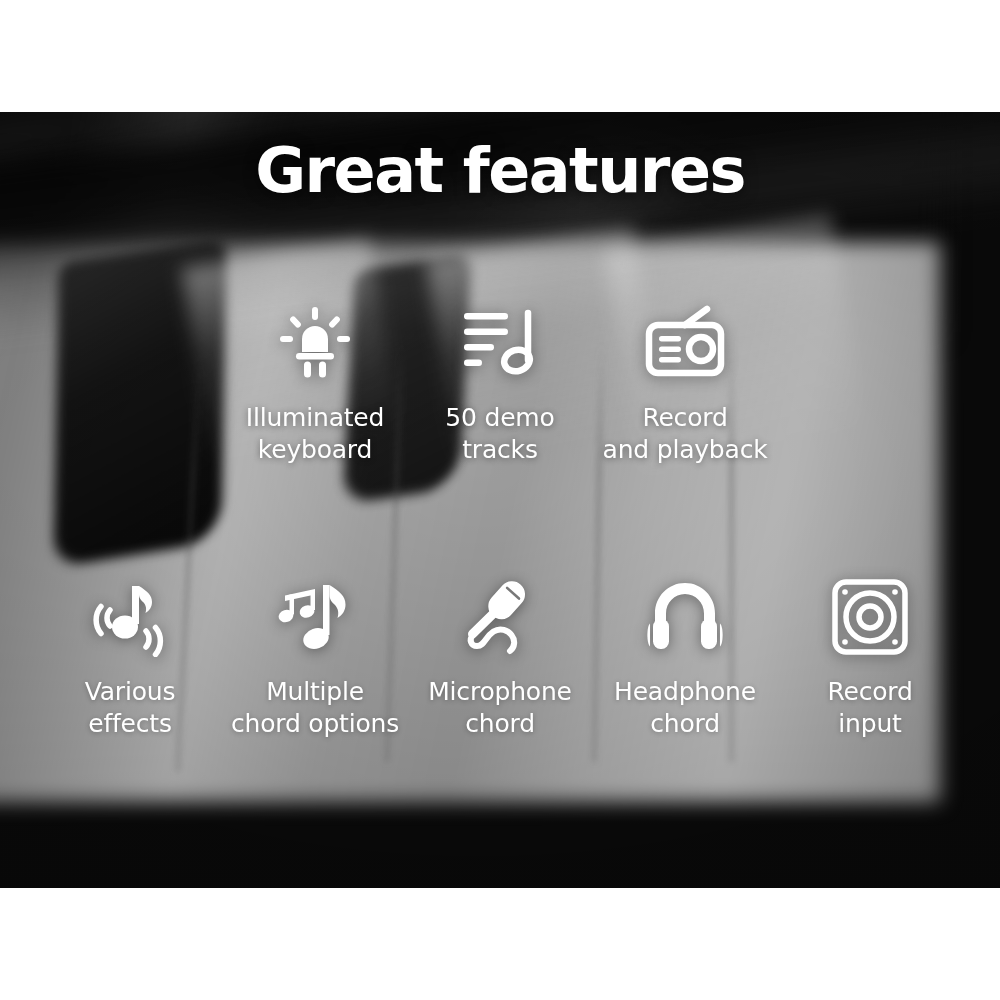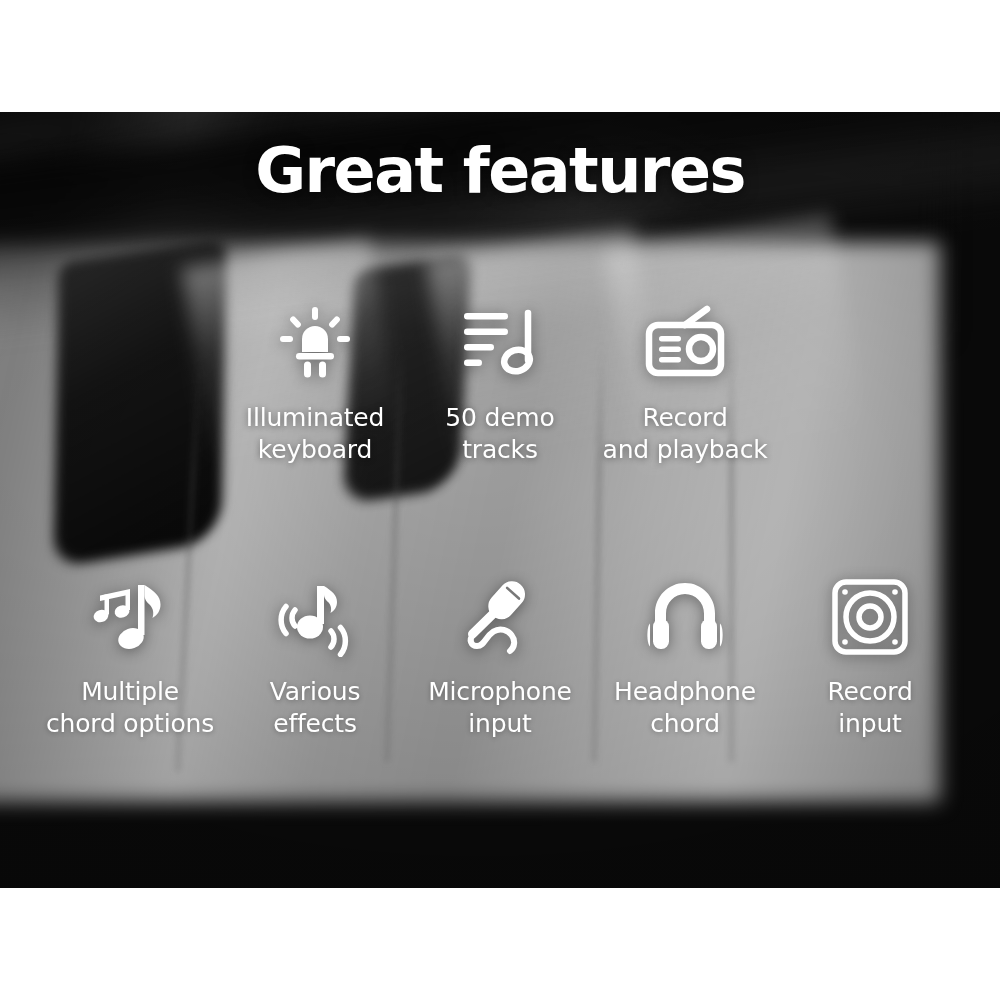--- a/index.html
+++ b/index.html
@@ -292,68 +292,68 @@
         <div class="feature-label">Record
 and playback</div>
       </div>
 
     </div>
 
     <div class="feature-row row-2">
 
       <div class="feature">
         <div class="feature-icon">
+          <svg width="80" height="80" viewBox="0 0 80 80" aria-hidden="true">
+            <g fill="#ffffff">
+              <path d="M42 9h7v38h-7z"></path>
+              <path d="M49 9c8 5 13 9 13 16 0 5-2.5 8.5-6.5 11 1.2-3.7.8-7.8-2.4-11-1.7-1.7-4.1-3.7-4.1-7.8z"></path>
+              <ellipse cx="35" cy="50" rx="13" ry="11.5"></ellipse>
+            </g>
+            <g fill="none" stroke="#ffffff" stroke-width="5.5" stroke-linecap="round">
+              <path d="M20 33c-4 4.5-4 11.5 0 16"></path>
+              <path d="M11 29.5c-6.5 7.5-6.5 19.5 0 27"></path>
+              <path d="M56 54c4 4.5 4 11.5 0 16"></path>
+              <path d="M65.5 50.5c6.5 7.5 6.5 19.5 0 27"></path>
+            </g>
+          </svg>
+        </div>
+        <div class="feature-label">Various
+effects</div>
+      </div>
+
+      <div class="feature">
+        <div class="feature-icon">
           <svg width="80" height="80" viewBox="0 0 80 80" fill="#ffffff" aria-hidden="true">
             <path d="M10 18.5 40 12v5.5L10 24z"></path>
             <path d="M14.5 17.5h4.5v20h-4.5z"></path>
             <path d="M35.5 13h4.5v20h-4.5z"></path>
             <ellipse cx="11" cy="39" rx="7.5" ry="6" transform="rotate(-18 11 39)"></ellipse>
             <ellipse cx="32" cy="34.5" rx="7.5" ry="6" transform="rotate(-18 32 34.5)"></ellipse>
             <path d="M48 8h6.5v50H48z"></path>
             <path d="M54.5 8c10 6.5 16 11 16 19.5 0 6-3 10.5-8 13.5 1.5-4.5 1-9.5-3-13.5-2-2-5-4.5-5-9.5z"></path>
             <ellipse cx="41" cy="61.5" rx="13" ry="10" transform="rotate(-19 41 61.5)"></ellipse>
           </svg>
         </div>
         <div class="feature-label">Multiple
 chord options</div>
       </div>
 
       <div class="feature">
         <div class="feature-icon">
           <svg width="80" height="80" viewBox="0 0 80 80" aria-hidden="true">
-            <g fill="#ffffff">
-              <path d="M42 9h7v38h-7z"></path>
-              <path d="M49 9c8 5 13 9 13 16 0 5-2.5 8.5-6.5 11 1.2-3.7.8-7.8-2.4-11-1.7-1.7-4.1-3.7-4.1-7.8z"></path>
-              <ellipse cx="35" cy="50" rx="13" ry="11.5"></ellipse>
-            </g>
-            <g fill="none" stroke="#ffffff" stroke-width="5.5" stroke-linecap="round">
-              <path d="M20 33c-4 4.5-4 11.5 0 16"></path>
-              <path d="M11 29.5c-6.5 7.5-6.5 19.5 0 27"></path>
-              <path d="M56 54c4 4.5 4 11.5 0 16"></path>
-              <path d="M65.5 50.5c6.5 7.5 6.5 19.5 0 27"></path>
-            </g>
-          </svg>
-        </div>
-        <div class="feature-label">Various
-effects</div>
-      </div>
-
-      <div class="feature">
-        <div class="feature-icon">
-          <svg width="80" height="80" viewBox="0 0 80 80" aria-hidden="true">
             <g transform="rotate(42 46 24)">
               <rect x="33" y="2" width="26" height="42" rx="13" fill="#ffffff"></rect>
               <path d="M38 13.5h16" stroke="#0b0b0b" stroke-width="2.6" stroke-linecap="round" opacity="0.55"></path>
             </g>
             <path d="M36.5 33.5 12.5 57" fill="none" stroke="#ffffff" stroke-width="9" stroke-linecap="round"></path>
             <path d="M13 58c-4.5 4.5-2 11 4 11 7.5 0 8-9 16.5-14.5 7-4.5 14.5-1 18 3.5 4 5 3.5 12-1.5 16" fill="none" stroke="#ffffff" stroke-width="6" stroke-linecap="round"></path>
           </svg>
         </div>
         <div class="feature-label">Microphone
-input</div>
+chord</div>
       </div>
 
       <div class="feature">
         <div class="feature-icon">
           <svg width="80" height="80" viewBox="0 0 80 80" fill="#ffffff" aria-hidden="true">
             <path d="M40 6C23 6 10 19.5 10 36.5V45h11v-8.5C21 25.5 29.5 17 40 17s19 8.5 19 19.5V45h11v-8.5C70 19.5 57 6 40 6z"></path>
             <rect x="8" y="42" width="16" height="30" rx="7.5"></rect>
             <rect x="56" y="42" width="16" height="30" rx="7.5"></rect>
             <path d="M5 46.5c-3.5 3-3.5 20 0 23z"></path>
             <path d="M75 46.5c3.5 3 3.5 20 0 23z"></path>

